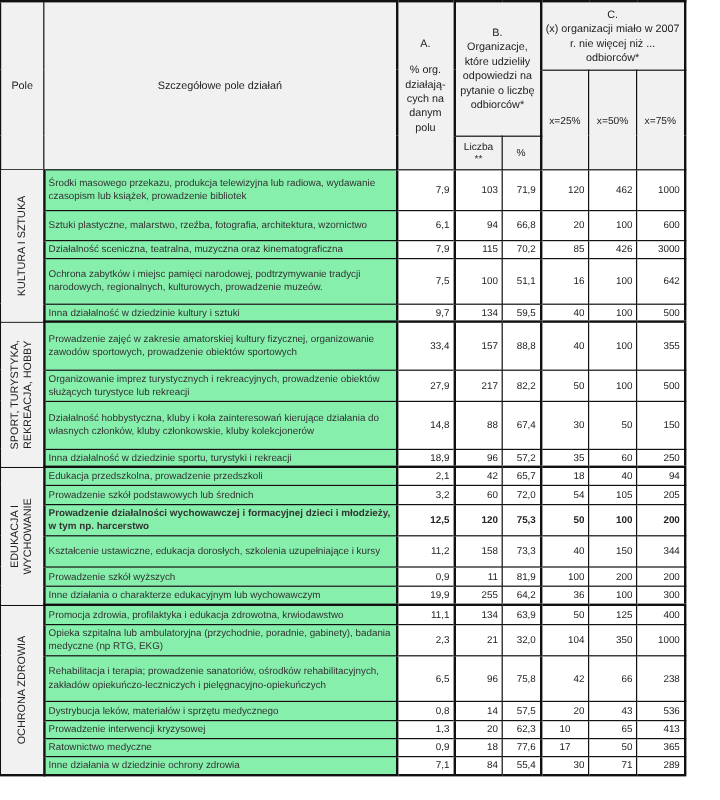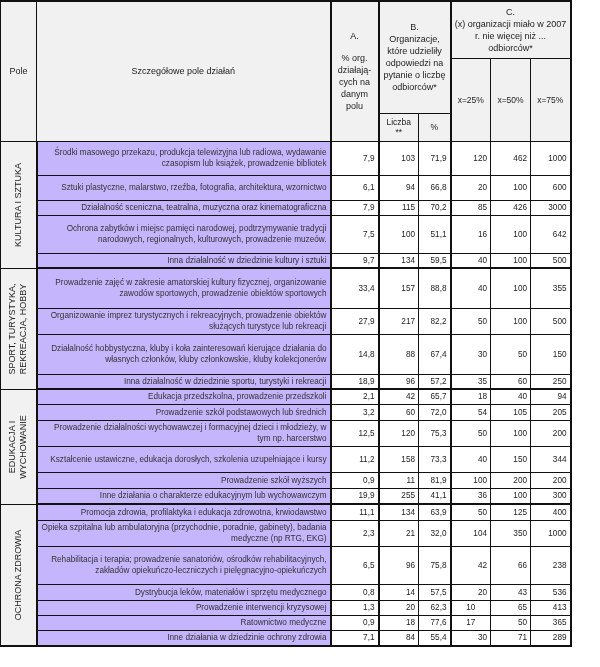--- a/index.html
+++ b/index.html
@@ -16,21 +16,21 @@
   table.grid { border-top: 2px solid #111; border-bottom: 2px solid #111; border-right: 2px solid #111; }
   th { font-weight: normal; background: #f1f1f1; text-align: center; font-size: 9px; line-height: 12px; color:#222; }
   th.hpole { border-left: none; }
   th.hdesc { border-left: 2px solid #111; }
   td.pole { background: #f1f1f1; border-left: none; border-right: 2px solid #111; padding: 0; position: relative; }
   td.pole .rot {
     position: absolute; left: 50%; top: 50%;
     transform: translate(-50%, -50%) rotate(-90deg);
     white-space: nowrap; text-align: center; font-size: 9px; line-height: 11px; color:#222;
   }
-  td.desc { background: #c4b5fd; text-align: right; color: #333; padding-left: 5px; }
+  td.desc { background: #86efac; text-align: left; color: #333; padding-left: 5px; }
   td.num { text-align: right; background: #fff; color: #222; padding-right: 4px; }
   tr.bb td { border-bottom: 2px solid #111; }
   .h-sub { font-size: 8.5px; line-height: 10px; }
 </style>
 </head>
 <body>
 
 <table class="grid">
   <colgroup>
     <col style="width:36px">
@@ -178,21 +178,21 @@
       </tr>
       <tr style="height: 16px;">
         <td class="desc" style="border-left: 2px solid rgb(17, 17, 17);">Prowadzenie szkół podstawowych lub średnich</td>
         <td class="num" style="border-left: 2px solid rgb(17, 17, 17);">3,2</td>
         <td class="num" style="border-left: 2px solid rgb(17, 17, 17);">60</td>
         <td class="num">72,0</td>
         <td class="num" style="border-left: 2px solid rgb(17, 17, 17);">54</td>
         <td class="num">105</td>
         <td class="num">205</td>
       </tr>
-      <tr style="height: 26px;">
+      <tr style="height: 26px; font-weight: bold;">
         <td class="desc" style="border-left: 2px solid rgb(17, 17, 17);">Prowadzenie działalności wychowawczej i formacyjnej dzieci i młodzieży, w tym np. harcerstwo</td>
         <td class="num" style="border-left: 2px solid rgb(17, 17, 17);">12,5</td>
         <td class="num" style="border-left: 2px solid rgb(17, 17, 17);">120</td>
         <td class="num">75,3</td>
         <td class="num" style="border-left: 2px solid rgb(17, 17, 17);">50</td>
         <td class="num">100</td>
         <td class="num">200</td>
       </tr>
       <tr style="height: 26px;">
         <td class="desc" style="border-left: 2px solid rgb(17, 17, 17);">Kształcenie ustawiczne, edukacja dorosłych, szkolenia uzupełniające i kursy</td>
@@ -209,21 +209,21 @@
         <td class="num" style="border-left: 2px solid rgb(17, 17, 17);">11</td>
         <td class="num">81,9</td>
         <td class="num" style="border-left: 2px solid rgb(17, 17, 17);">100</td>
         <td class="num">200</td>
         <td class="num">200</td>
       </tr>
       <tr class="bb" style="height: 16px;">
         <td class="desc" style="border-left: 2px solid rgb(17, 17, 17);">Inne działania o charakterze edukacyjnym lub wychowawczym</td>
         <td class="num" style="border-left: 2px solid rgb(17, 17, 17);">19,9</td>
         <td class="num" style="border-left: 2px solid rgb(17, 17, 17);">255</td>
-        <td class="num">41,1</td>
+        <td class="num">64,2</td>
         <td class="num" style="border-left: 2px solid rgb(17, 17, 17);">36</td>
         <td class="num">100</td>
         <td class="num">300</td>
       </tr>
       <tr style="height: 16px;">
         <td class="pole" rowspan="7">
           <div class="rot">OCHRONA ZDROWIA</div>
         </td>
         <td class="desc" style="border-left: 2px solid rgb(17, 17, 17); margin-top: 48px;">Promocja zdrowia, profilaktyka i edukacja zdrowotna, krwiodawstwo</td>
         <td class="num" style="border-left: 2px solid rgb(17, 17, 17);">11,1</td>

